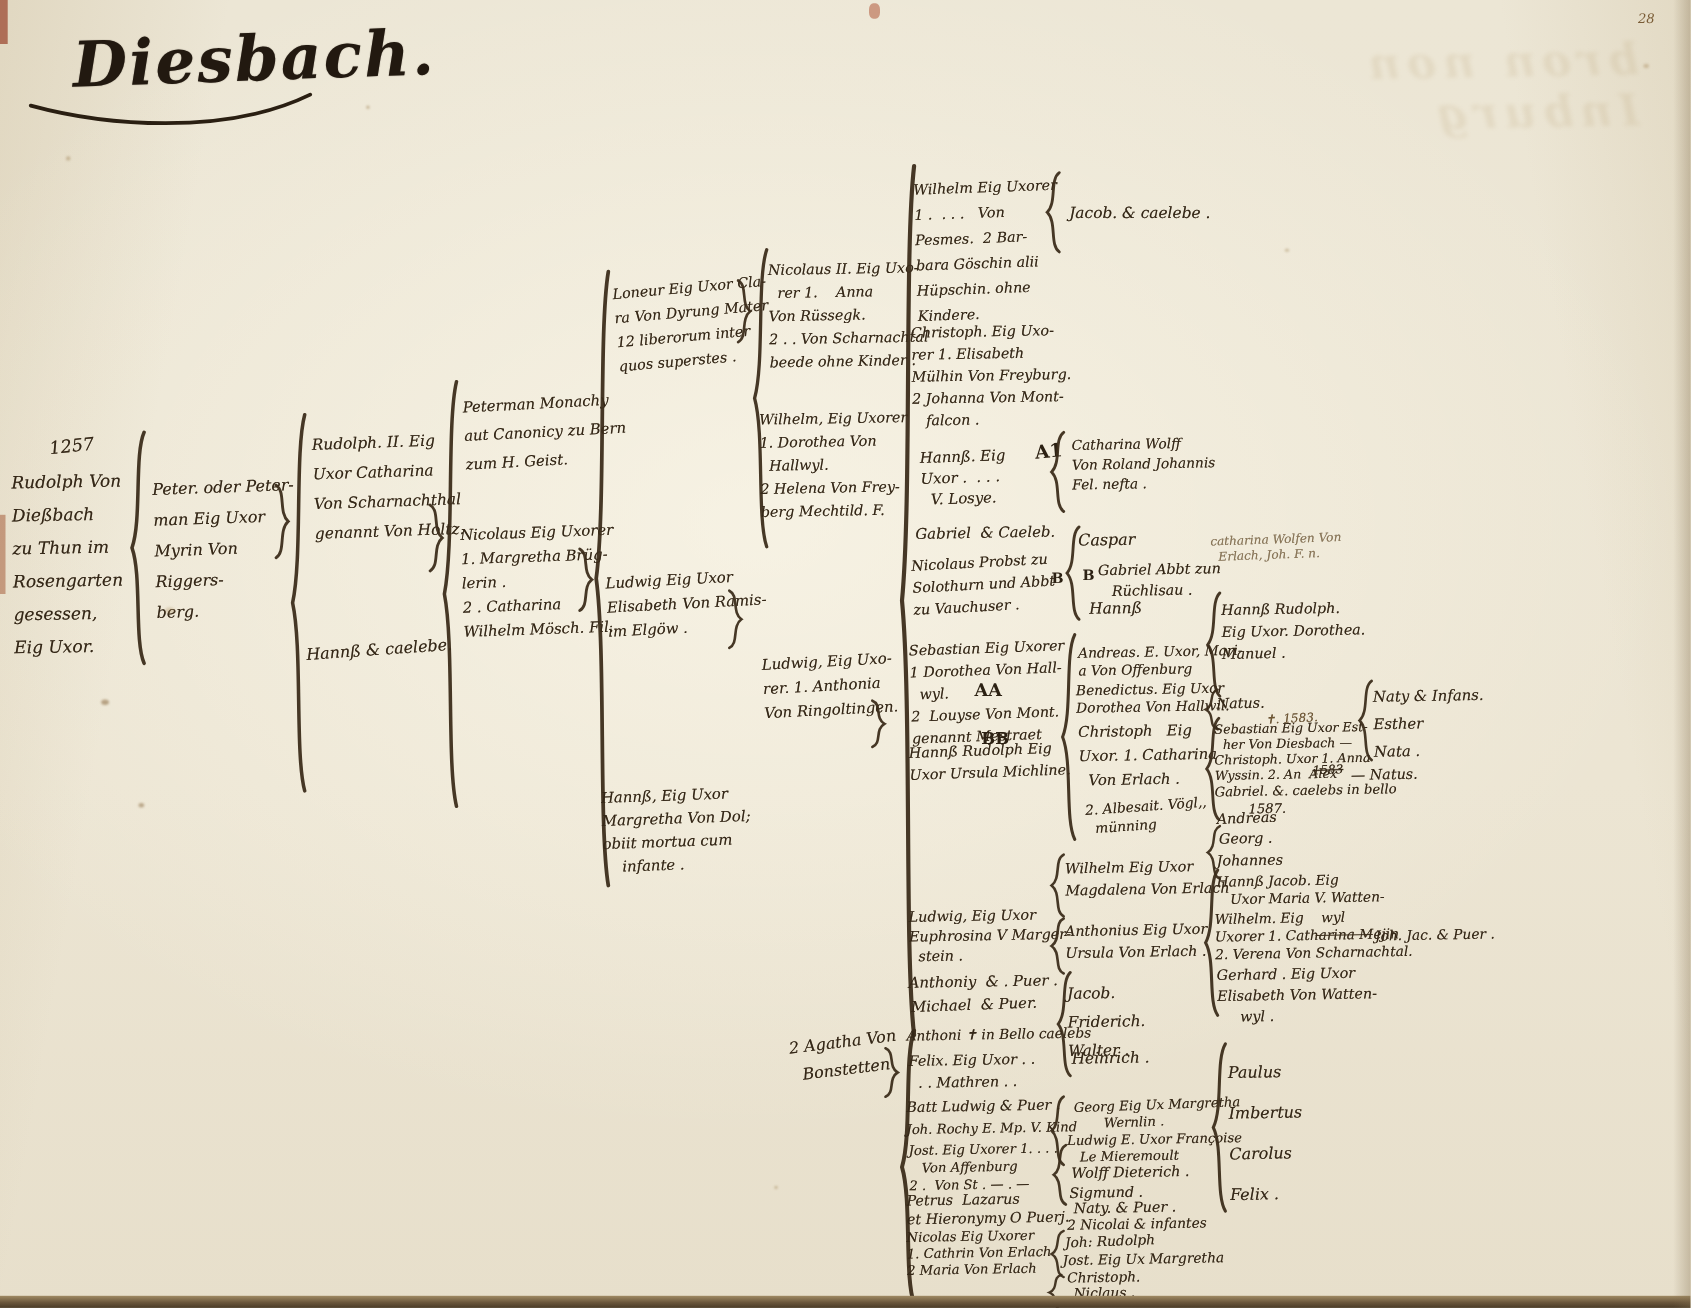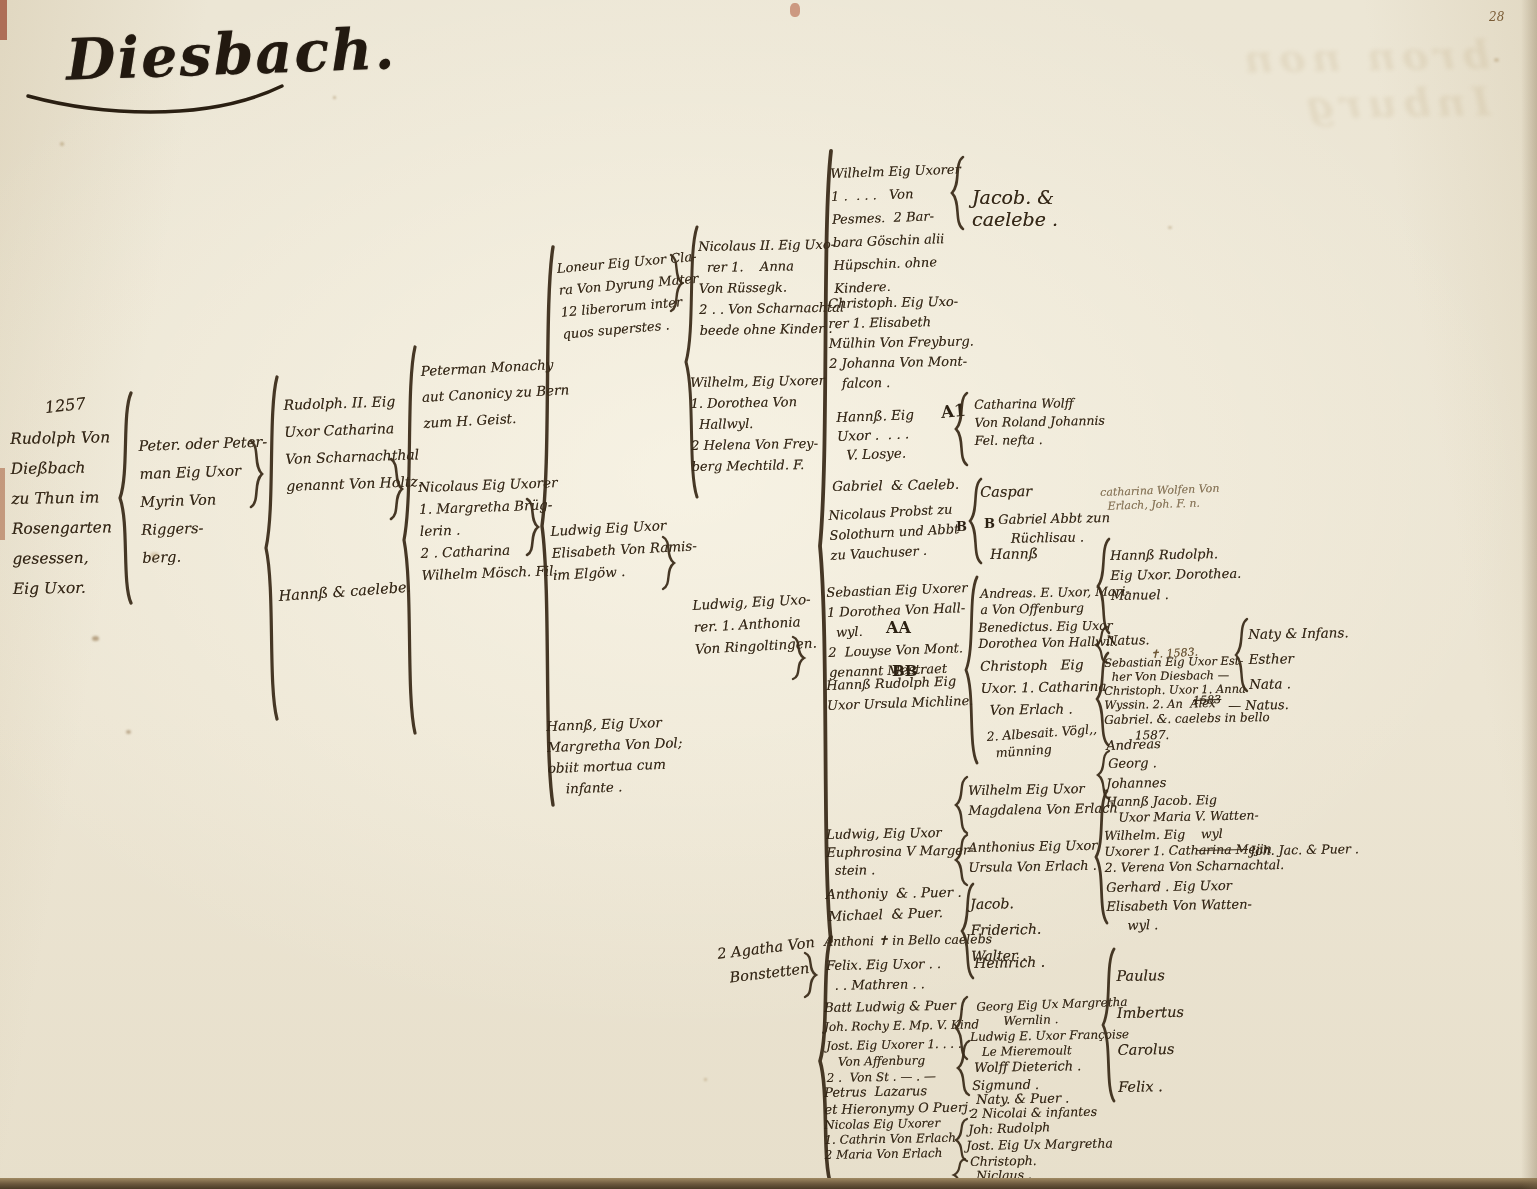--- a/index.html
+++ b/index.html
@@ -220,21 +220,21 @@
   <svg class="brace" style="left:956px;top:1040px" width="16" height="56" viewBox="0 0 16 56">
       <path d="M13,1 C4,5.6000000000000005 11,21.28 2,28 C11,34.72 4,50.4 13,55" fill="none" stroke="#3a2c1a" stroke-width="2.4" stroke-linecap="round"></path>
     </svg>
   <svg class="brace" style="left:954px;top:1118px" width="16" height="44" viewBox="0 0 16 44">
       <path d="M13,1 C4,4.4 11,16.72 2,22 C11,27.28 4,39.6 13,43" fill="none" stroke="#3a2c1a" stroke-width="2.2" stroke-linecap="round"></path>
     </svg>
   <svg class="brace" style="left:952px;top:1158px" width="16" height="34" viewBox="0 0 16 34">
       <path d="M13,1 C4,3.4000000000000004 11,12.92 2,17 C11,21.08 4,30.6 13,33" fill="none" stroke="#3a2c1a" stroke-width="2.2" stroke-linecap="round"></path>
     </svg>
 
-  <div class="entry" style="left:972px;top:186px;width:140px;font-size:19px">Jacob. &amp; caelebe .</div>
+  <div class="entry" style="left:972px;top:186px;width:140px;font-size:14px">Jacob. &amp; caelebe .</div>
   <div class="entry" style="left:974px;top:396px;width:150px;font-size:12.5px;line-height:18px;transform:rotate(-1deg)">Catharina Wolff
 Von Roland Johannis
 Fel. nefta .</div>
   <div class="entry" style="left:980px;top:484px;width:100px;font-size:14.5px;transform:rotate(-1deg)">Caspar</div>
   <div class="entry" style="left:998px;top:510px;width:140px;font-size:13px;line-height:19px;transform:rotate(-1deg)">Gabriel Abbt zun
 &nbsp;&nbsp;&nbsp;Rüchlisau .</div>
   <div class="entry" style="left:990px;top:546px;width:90px;font-size:14px;transform:rotate(-1deg)">Hannß</div>
   <div class="entry" style="left:980px;top:586px;width:170px;font-size:12.5px;line-height:16px;transform:rotate(-1deg)">Andreas. E. Uxor, Mari-
 a Von Offenburg</div>
   <div class="entry" style="left:978px;top:620px;width:160px;font-size:12.5px;line-height:16px;transform:rotate(-1deg)">Benedictus. Eig Uxor

